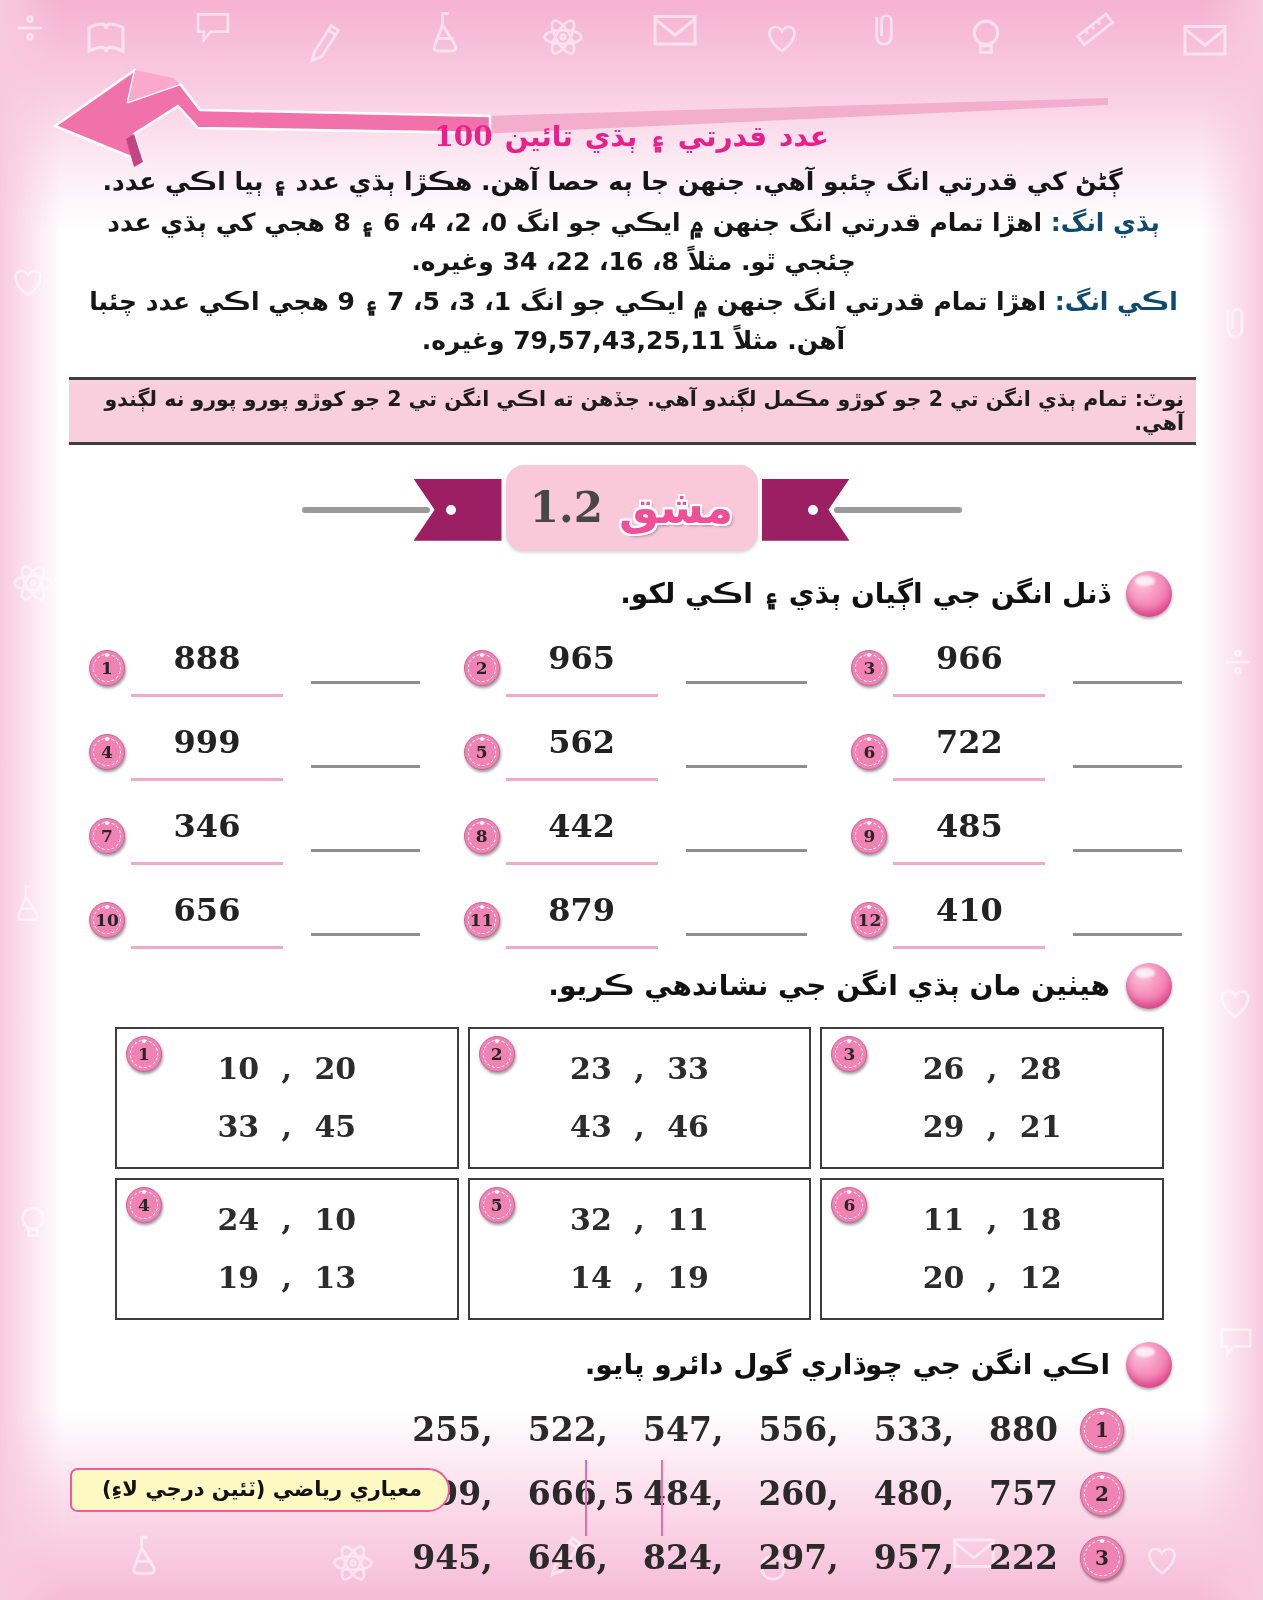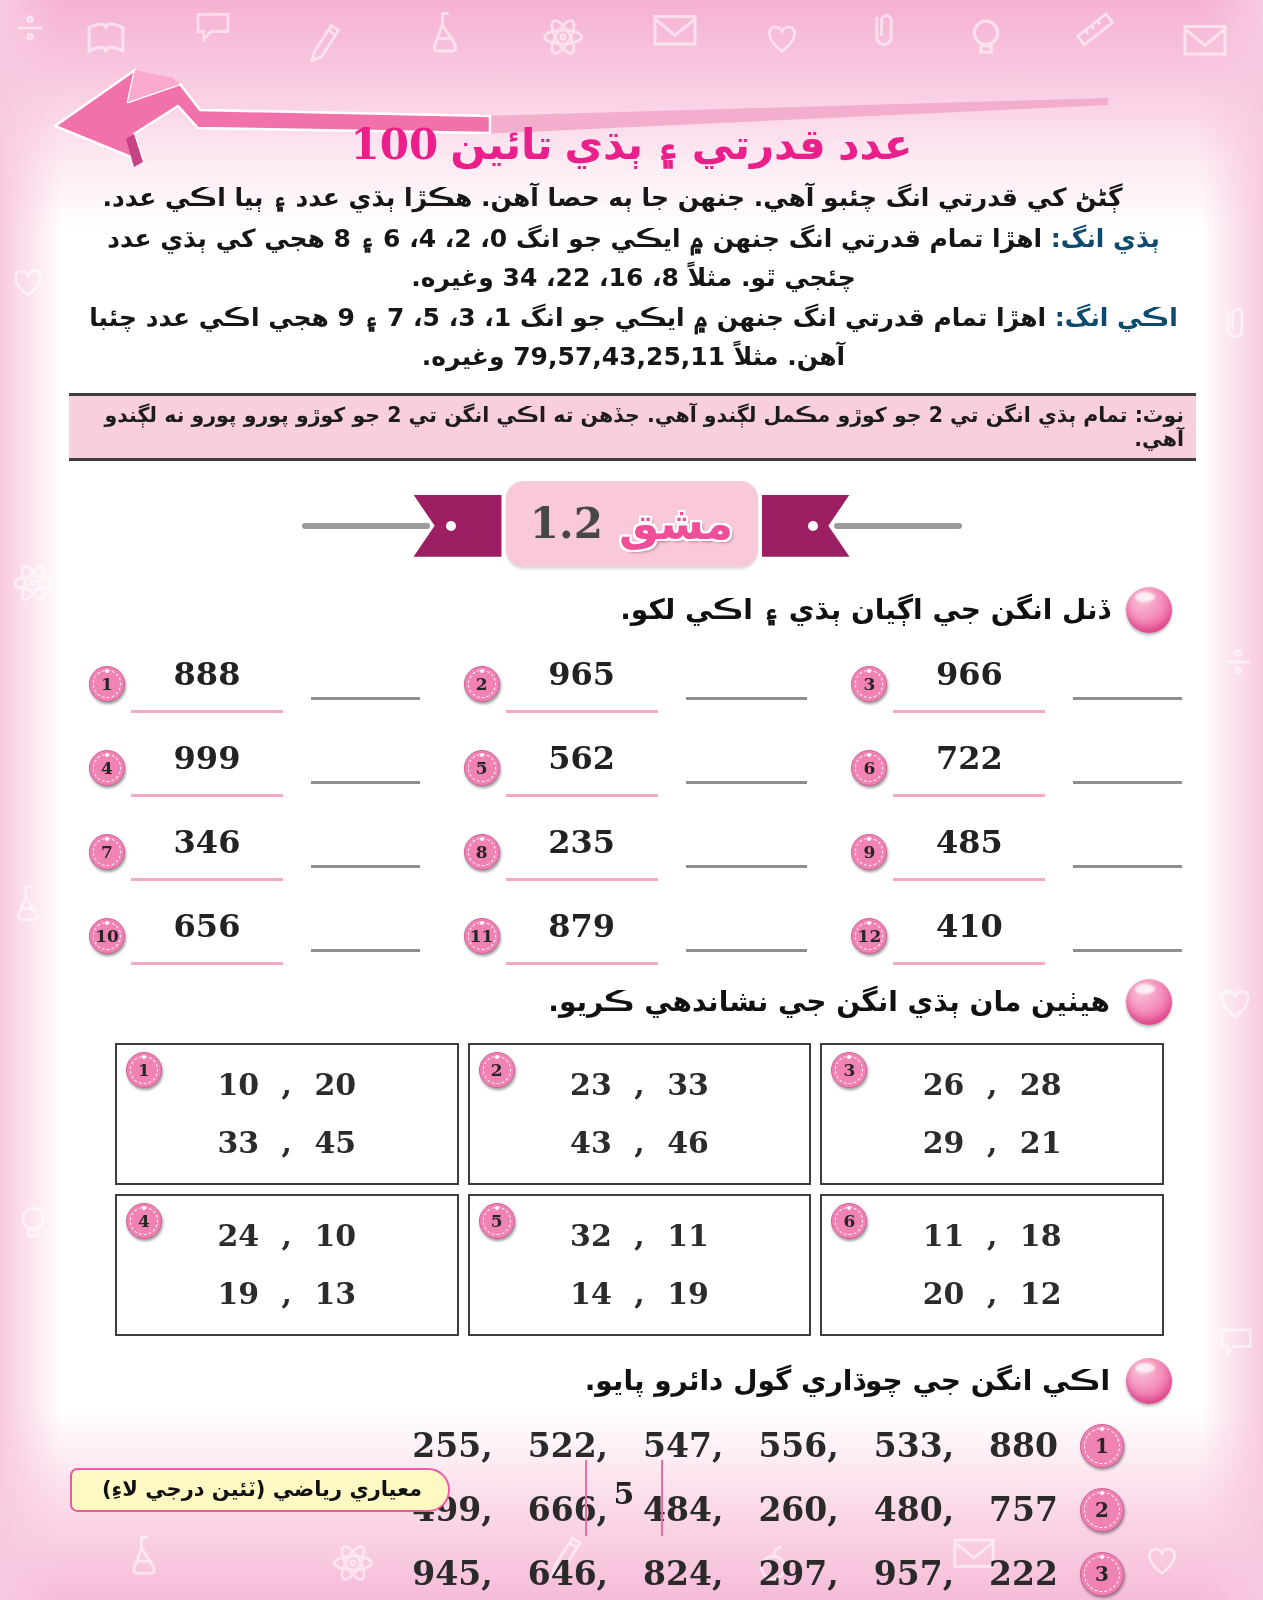--- a/index.html
+++ b/index.html
@@ -12,21 +12,21 @@
   .edge{ position:absolute; top:0; height:100%; width:62px; z-index:1; }
   .edge.left{ left:0; background:linear-gradient(90deg,#f8cae0, rgba(248,202,224,0)); }
   .edge.right{ right:0; background:linear-gradient(270deg,#f8cae0, rgba(248,202,224,0)); }
   .doodle{ position:absolute; z-index:2; opacity:.55; }
   .doodle use{ stroke:#ffffff; stroke-width:2.4; fill:none; }
   
   .top-arrow{ position:absolute; left:30px; top:48px; z-index:3; }
   
   .content{ position:absolute; left:55px; top:104px; width:1153px; z-index:4; }
   .page-title{ display:flex; direction:ltr; justify-content:center; align-items:baseline; gap:12px;
-    margin-top:16px; color:#ea1f8a; font-weight:bold; font-size:42px; }
+    margin-top:16px; color:#ea1f8a; font-weight:bold; font-size:28px; }
   .page-title .t-num{ font-family:"DejaVu Serif","Liberation Serif",serif; }
   .intro{ direction:rtl; text-align:center; font-weight:bold; font-size:25px; line-height:1.55;
     color:#161616; margin:10px 26px 0 30px; }
   .intro p{ margin-bottom:2px; }
   .intro .indent{ text-indent:42px; }
   .lead{ color:#0c4a6e; }
   .note-bar{ direction:rtl; margin:16px 12px 0 14px; background:#f9cfdd;
     border-top:3px solid #3f3f3f; border-bottom:3px solid #3f3f3f;
     padding:7px 12px; font-weight:bold; font-size:20.5px; color:#1c1c1c; text-align:right; }
   
@@ -296,21 +296,21 @@
         <span class="q1-val">722</span>
         <span class="q1-blank"></span>
       </div>
     <div class="q1-item">
         <span class="badge">7</span>
         <span class="q1-val">346</span>
         <span class="q1-blank"></span>
       </div>
     <div class="q1-item">
         <span class="badge">8</span>
-        <span class="q1-val">235</span>
+        <span class="q1-val">442</span>
         <span class="q1-blank"></span>
       </div>
     <div class="q1-item">
         <span class="badge">9</span>
         <span class="q1-val">485</span>
         <span class="q1-blank"></span>
       </div>
     <div class="q1-item">
         <span class="badge">10</span>
         <span class="q1-val">656</span>

